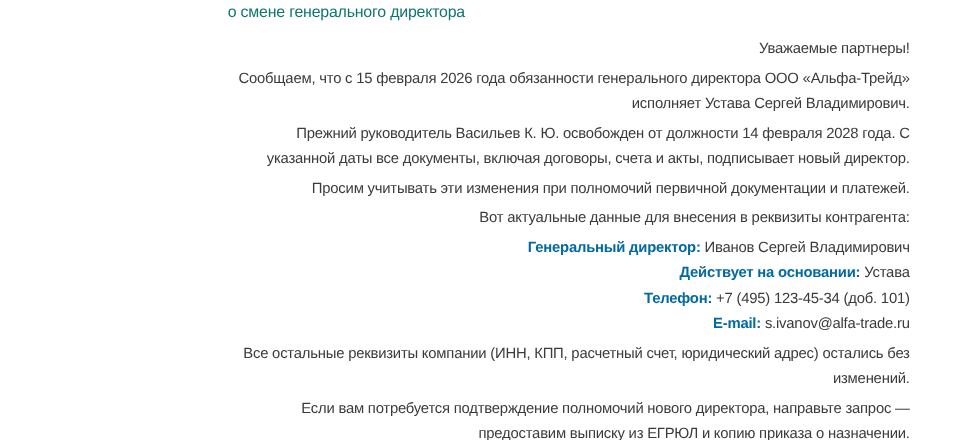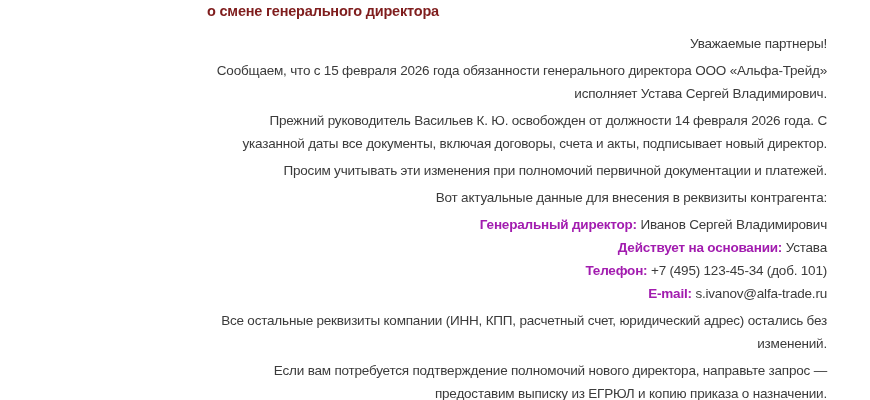--- a/index.html
+++ b/index.html
@@ -17,55 +17,55 @@
     width: 620px;
     font-family: "Liberation Sans", sans-serif;
     font-size: 13.5px;
     letter-spacing: -0.2px;
     line-height: 23px;
     color: #3b3b3b;
   }
   .letter-heading {
     margin: 0 0 9px 0;
     font-size: 14.5px;
-    font-weight: bold;
-    color: #7f1d1d;
+    font-weight: normal;
+    color: #0f766e;
     line-height: 23px;
   }
   .para {
     margin: 0 0 4px 0;
   }
   .line {
     display: block;
     white-space: nowrap;
     text-align: right;
   }
   .b {
     font-weight: bold;
-    color: #a21caf;
+    color: #0369a1;
   }
 </style>
 </head>
 <body>
 
 <div class="letter">
 
   <h1 class="letter-heading">о смене генерального директора</h1>
 
   <p class="para">
       <span class="line">Уважаемые партнеры!</span>
     </p>
 
   <p class="para">
     <span class="line">Сообщаем, что с 15 февраля 2026 года обязанности генерального директора ООО «Альфа-Трейд»</span>
     <span class="line">исполняет Устава Сергей Владимирович.</span>
   </p>
 
   <p class="para">
-    <span class="line">Прежний руководитель Васильев К. Ю. освобожден от должности 14 февраля 2026 года. С</span>
+    <span class="line">Прежний руководитель Васильев К. Ю. освобожден от должности 14 февраля 2028 года. С</span>
     <span class="line">указанной даты все документы, включая договоры, счета и акты, подписывает новый директор.</span>
   </p>
 
   <p class="para">
       <span class="line">Просим учитывать эти изменения при полномочий первичной документации и платежей.</span>
     </p>
 
   <p class="para">
       <span class="line">Вот актуальные данные для внесения в реквизиты контрагента:</span>
     </p>

